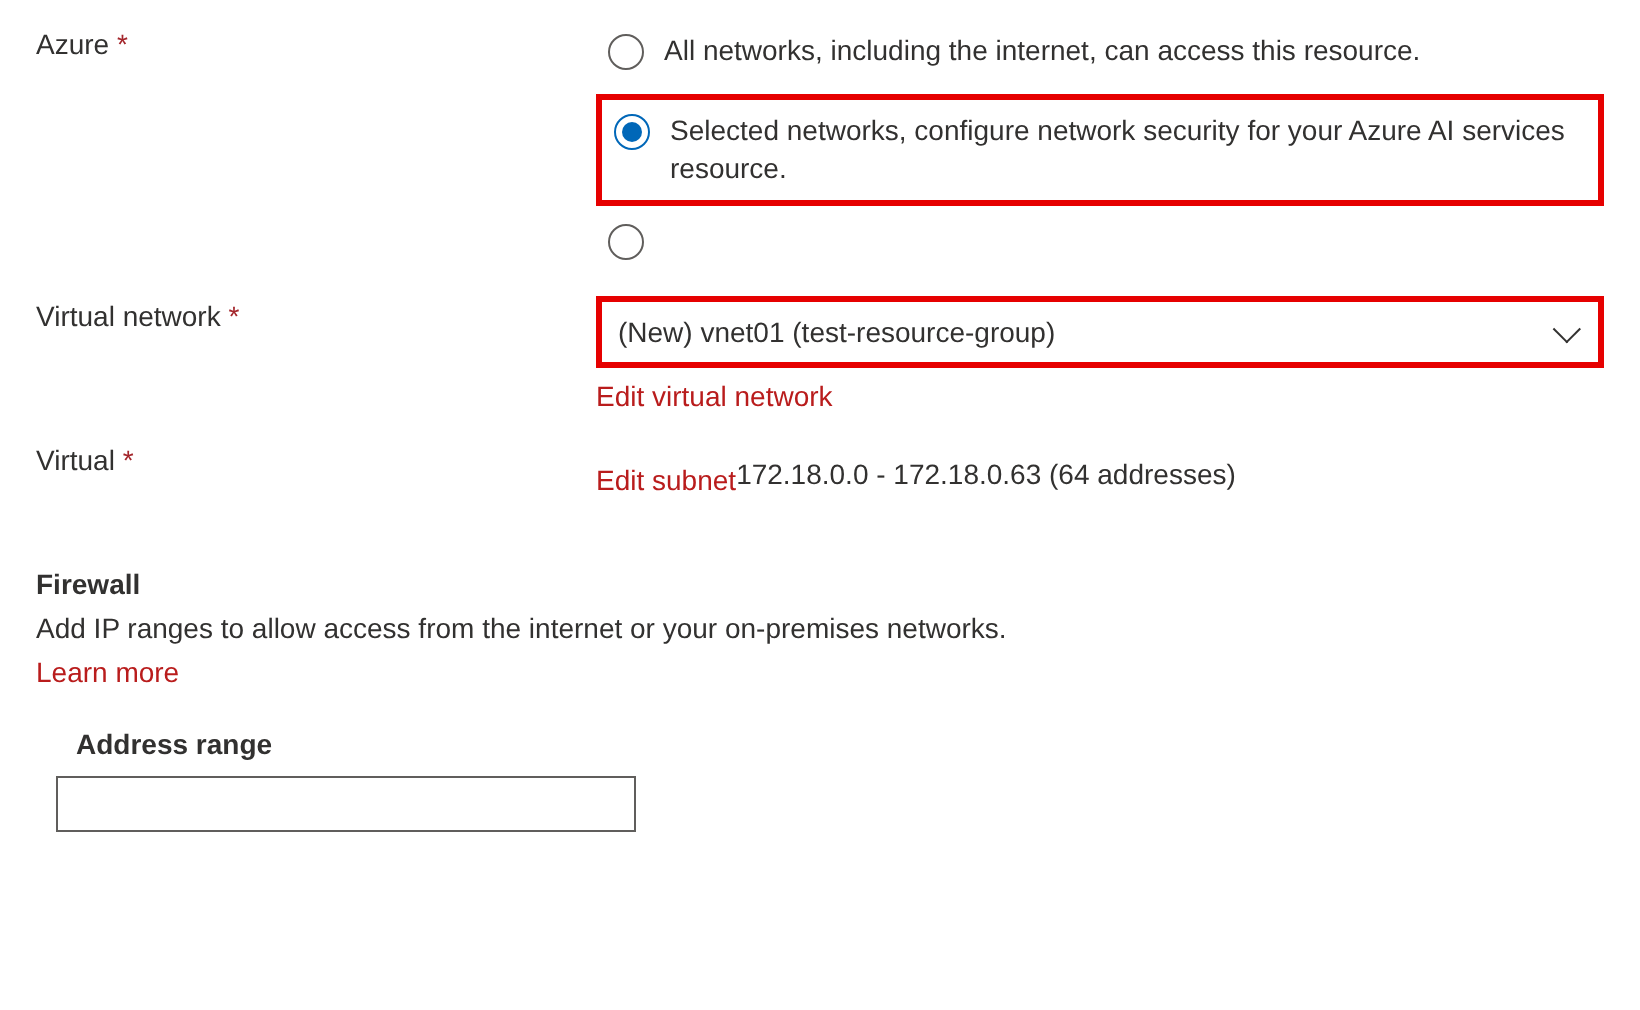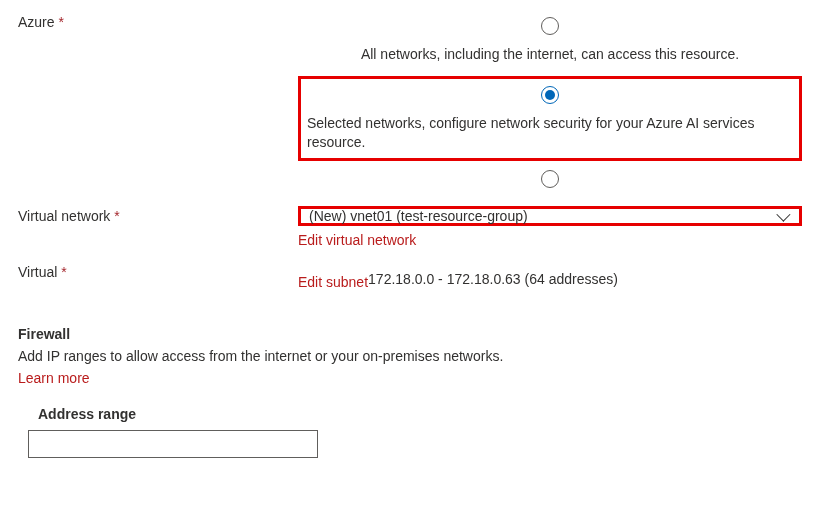--- a/index.html
+++ b/index.html
@@ -21,24 +21,23 @@
       flex-shrink: 0;
       padding-top: 2px;
     }
     .field-col {
       flex: 1;
       max-width: 510px;
     }
     .required::after { content: " *"; color: #a4262c; }
     .radio-option {
       display: flex;
-      align-items: center;
+      align-items: flex-start;
       gap: 10px;
       padding: 4px 6px;
-      flex-direction: column;
     }
     .radio-option.highlight {
       border: 3px solid #e60000;
       padding: 6px 6px;
       margin-bottom:4px;
     }
     .radio {
       width: 18px; height: 18px;
       border: 1px solid #605e5c;
       border-radius: 50%;
@@ -48,21 +47,21 @@
     }
     .radio.selected { border-color: #0067b8; }
     .radio.selected::after {
       content:""; width:10px; height:10px; background:#0067b8; border-radius:50%;
     }
     .radio-text { line-height: 1.35; }
     .dropdown {
       display:flex; align-items:center; justify-content:space-between;
       border:1px solid #605e5c;
       padding: 4px 8px;
-      height: 14px;
+      height: 30px;
       width: 100%;
       cursor:pointer;
       background:#fff;
     }
     .field-col .highlight-box {
       border: 3px solid #e60000;
       padding: 0;
     }
     .field-col .highlight-box .dropdown { border: none; }
     .link {

